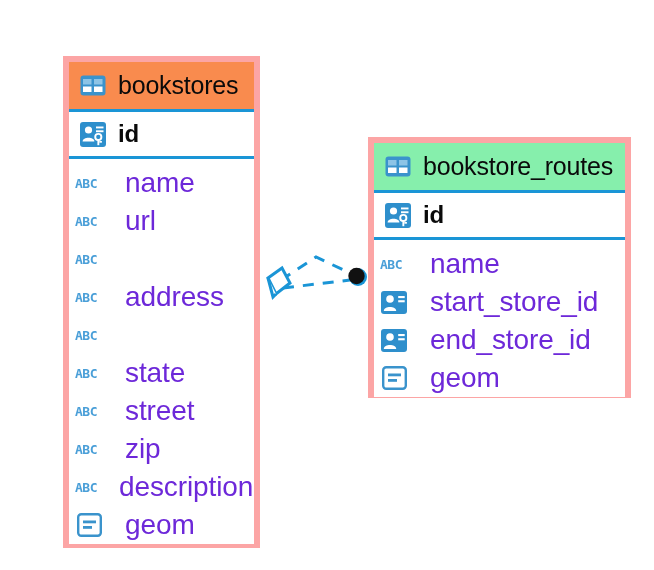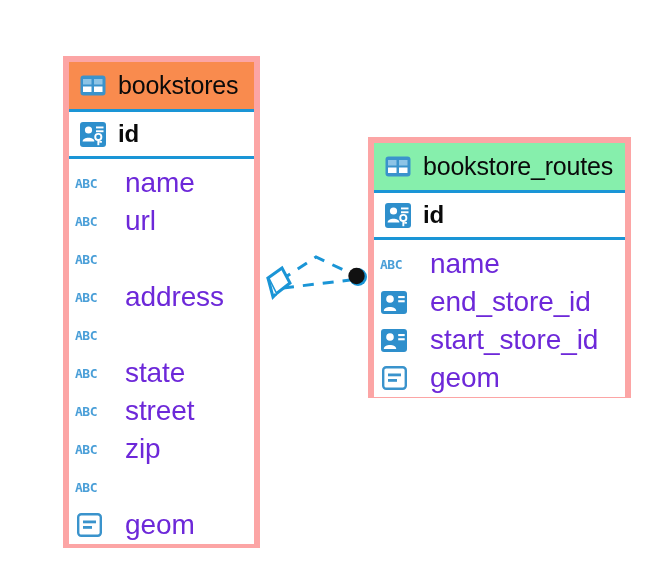--- a/index.html
+++ b/index.html
@@ -184,20 +184,21 @@
         <span class="field-label">street</span>
       </div>
 
       <div class="field-row">
         <span class="icon-abc">ABC</span>
         <span class="field-label">zip</span>
       </div>
 
       <div class="field-row">
         <span class="icon-abc">ABC</span>
+        <span class="field-label">description</span>
       </div>
 
       <div class="field-row">
         <span class="icon">
           <svg width="25" height="24" viewBox="0 0 25 24">
             <rect x="1.2" y="1.2" width="22.6" height="21.6" rx="3" fill="#ffffff" stroke="#3a93cc" stroke-width="2.4"></rect>
             <rect x="6" y="7.5" width="13" height="2.8" fill="#3a93cc"></rect>
             <rect x="6" y="13" width="9" height="2.8" fill="#3a93cc"></rect>
           </svg>
         </span>
@@ -248,34 +249,34 @@
       <div class="field-row">
         <span class="icon">
           <svg width="26" height="23" viewBox="0 0 26 23">
             <rect x="0" y="0" width="26" height="23" rx="3" fill="#2e8fcc"></rect>
             <circle cx="9" cy="8" r="3.8" fill="#ffffff"></circle>
             <path d="M2.8 20 C2.8 14.6 15.2 14.6 15.2 20 Z" fill="#ffffff"></path>
             <rect x="17.2" y="5" width="6.5" height="2.1" fill="#ffffff"></rect>
             <rect x="17.2" y="9.2" width="6.5" height="2.1" fill="#ffffff"></rect>
           </svg>
         </span>
-        <span class="field-label">end_store_id</span>
+        <span class="field-label">start_store_id</span>
       </div>
 
       <div class="field-row">
         <span class="icon">
           <svg width="26" height="23" viewBox="0 0 26 23">
             <rect x="0" y="0" width="26" height="23" rx="3" fill="#2e8fcc"></rect>
             <circle cx="9" cy="8" r="3.8" fill="#ffffff"></circle>
             <path d="M2.8 20 C2.8 14.6 15.2 14.6 15.2 20 Z" fill="#ffffff"></path>
             <rect x="17.2" y="5" width="6.5" height="2.1" fill="#ffffff"></rect>
             <rect x="17.2" y="9.2" width="6.5" height="2.1" fill="#ffffff"></rect>
           </svg>
         </span>
-        <span class="field-label">start_store_id</span>
+        <span class="field-label">end_store_id</span>
       </div>
 
       <div class="field-row">
         <span class="icon">
           <svg width="25" height="24" viewBox="0 0 25 24">
             <rect x="1.2" y="1.2" width="22.6" height="21.6" rx="3" fill="#ffffff" stroke="#3a93cc" stroke-width="2.4"></rect>
             <rect x="6" y="7.5" width="13" height="2.8" fill="#3a93cc"></rect>
             <rect x="6" y="13" width="9" height="2.8" fill="#3a93cc"></rect>
           </svg>
         </span>

